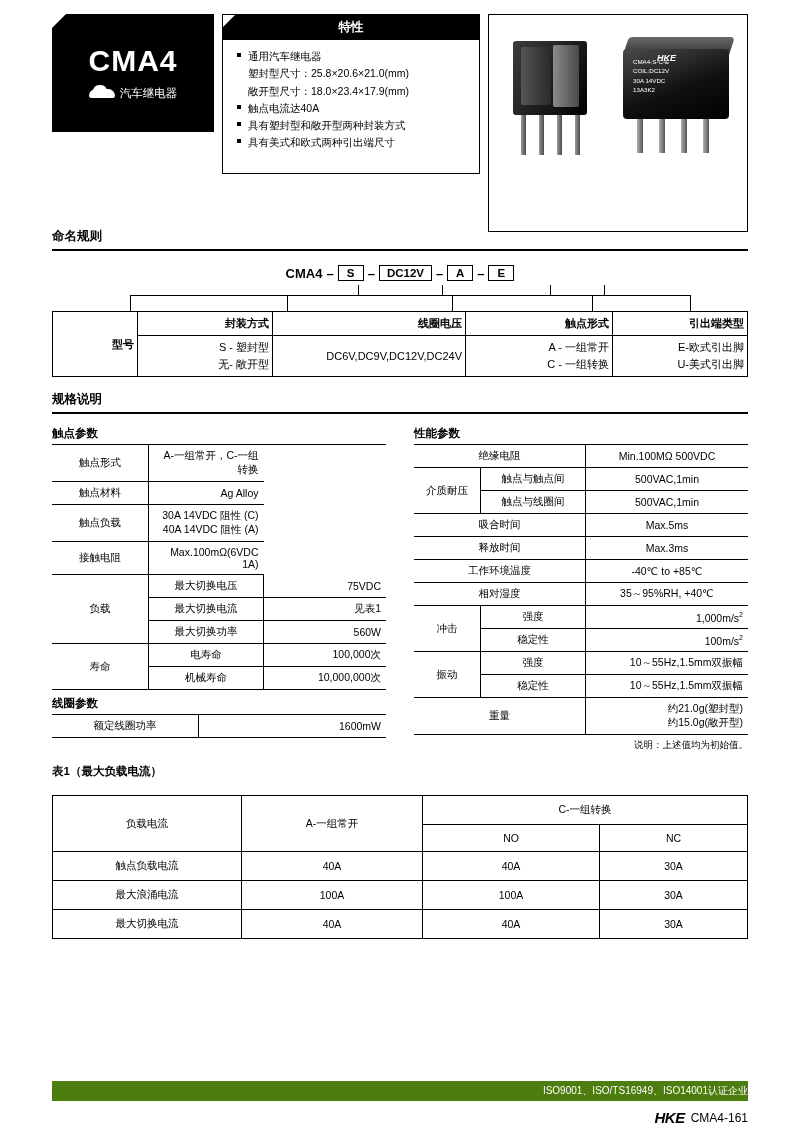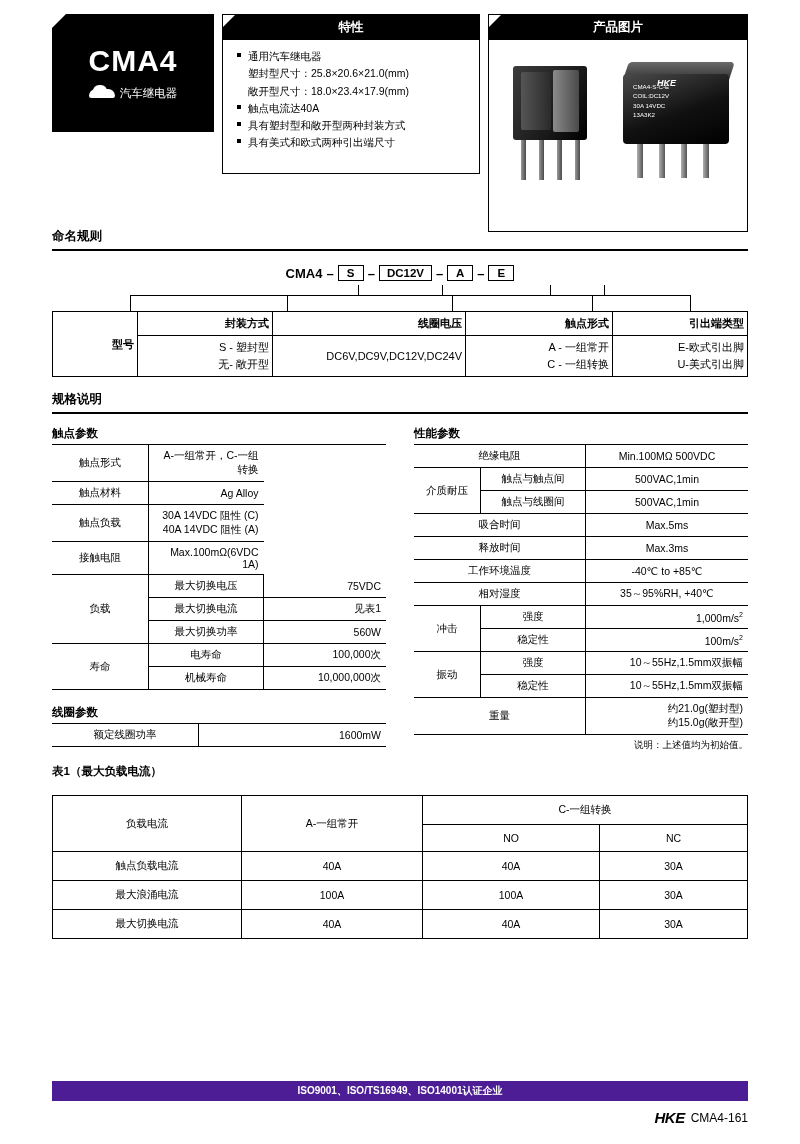--- a/index.html
+++ b/index.html
@@ -362,26 +362,25 @@
   }
 
   
   .footer {
     position: absolute;
     left: 52px;
     right: 52px;
     bottom: 18px;
   }
   .foot-bar {
-    background: #4c1d95;
+    background: #4d7c0f;
     color: #fff;
     font-size: 10px;
-    text-align: center;
+    text-align: right;
     padding: 3px 0;
-    font-weight: bold;
   }
   .foot-row {
     display: flex;
     justify-content: flex-end;
     align-items: center;
     gap: 6px;
     margin-top: 8px;
     font-size: 12px;
   }
   .foot-logo {
@@ -414,21 +413,20 @@
         <li>通用汽车继电器</li>
         <li class="nobullet" style="padding-left:11px;">塑封型尺寸：25.8×20.6×21.0(mm)</li>
         <li class="nobullet" style="padding-left:11px;">敞开型尺寸：18.0×23.4×17.9(mm)</li>
         <li>触点电流达40A</li>
         <li>具有塑封型和敞开型两种封装方式</li>
         <li>具有美式和欧式两种引出端尺寸</li>
       </ul>
     </div>
 
     <div class="img-box">
-      <div class="box-title">产品图片</div>
       <div class="img-area">
 
         <div class="relay-open">
           <div class="body"></div>
           <div class="coil"></div>
           <div class="frame"></div>
           <div class="pin" style="left:26px;"></div>
           <div class="pin" style="left:44px;"></div>
           <div class="pin" style="left:62px;"></div>
           <div class="pin" style="left:80px;"></div>
@@ -559,21 +557,21 @@
           <td class="lbl2">电寿命</td>
           <td class="val">100,000次</td>
         </tr>
         <tr class="last">
           <td class="lbl2">机械寿命</td>
           <td class="val">10,000,000次</td>
         </tr>
       </tbody>
         </table>
 
-      <div class="sub-head" style="margin-top:15px;">线圈参数</div>
+      <div class="sub-head" style="margin-top:6px;">线圈参数</div>
       <hr class="sub-rule">
       <table class="spec">
         <tbody>
             <tr class="last">
           <td class="lbl" style="width:136px;">额定线圈功率</td>
           <td class="val">1600mW</td>
         </tr>
       </tbody>
         </table>
     </div>

